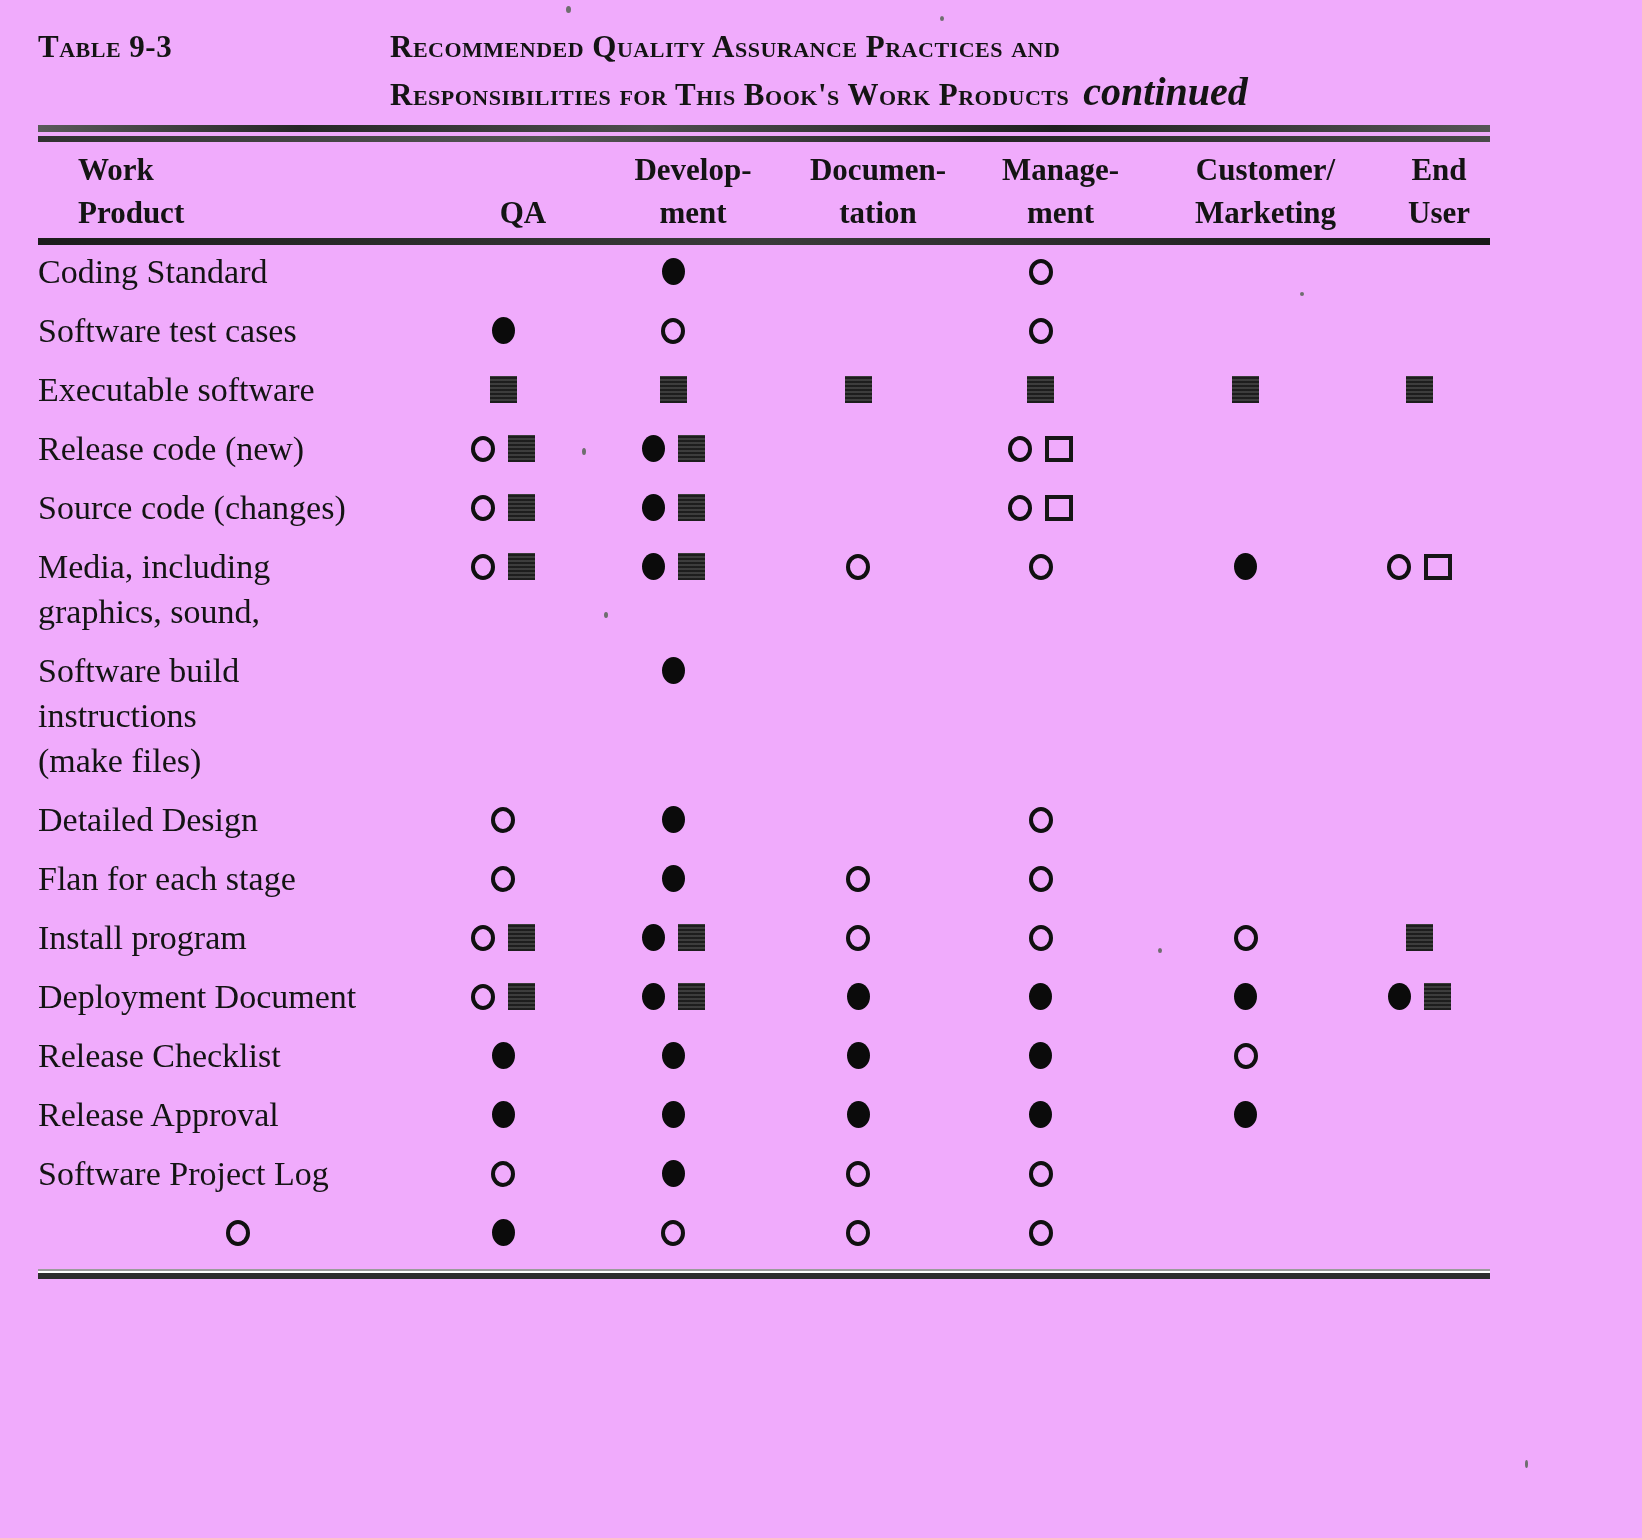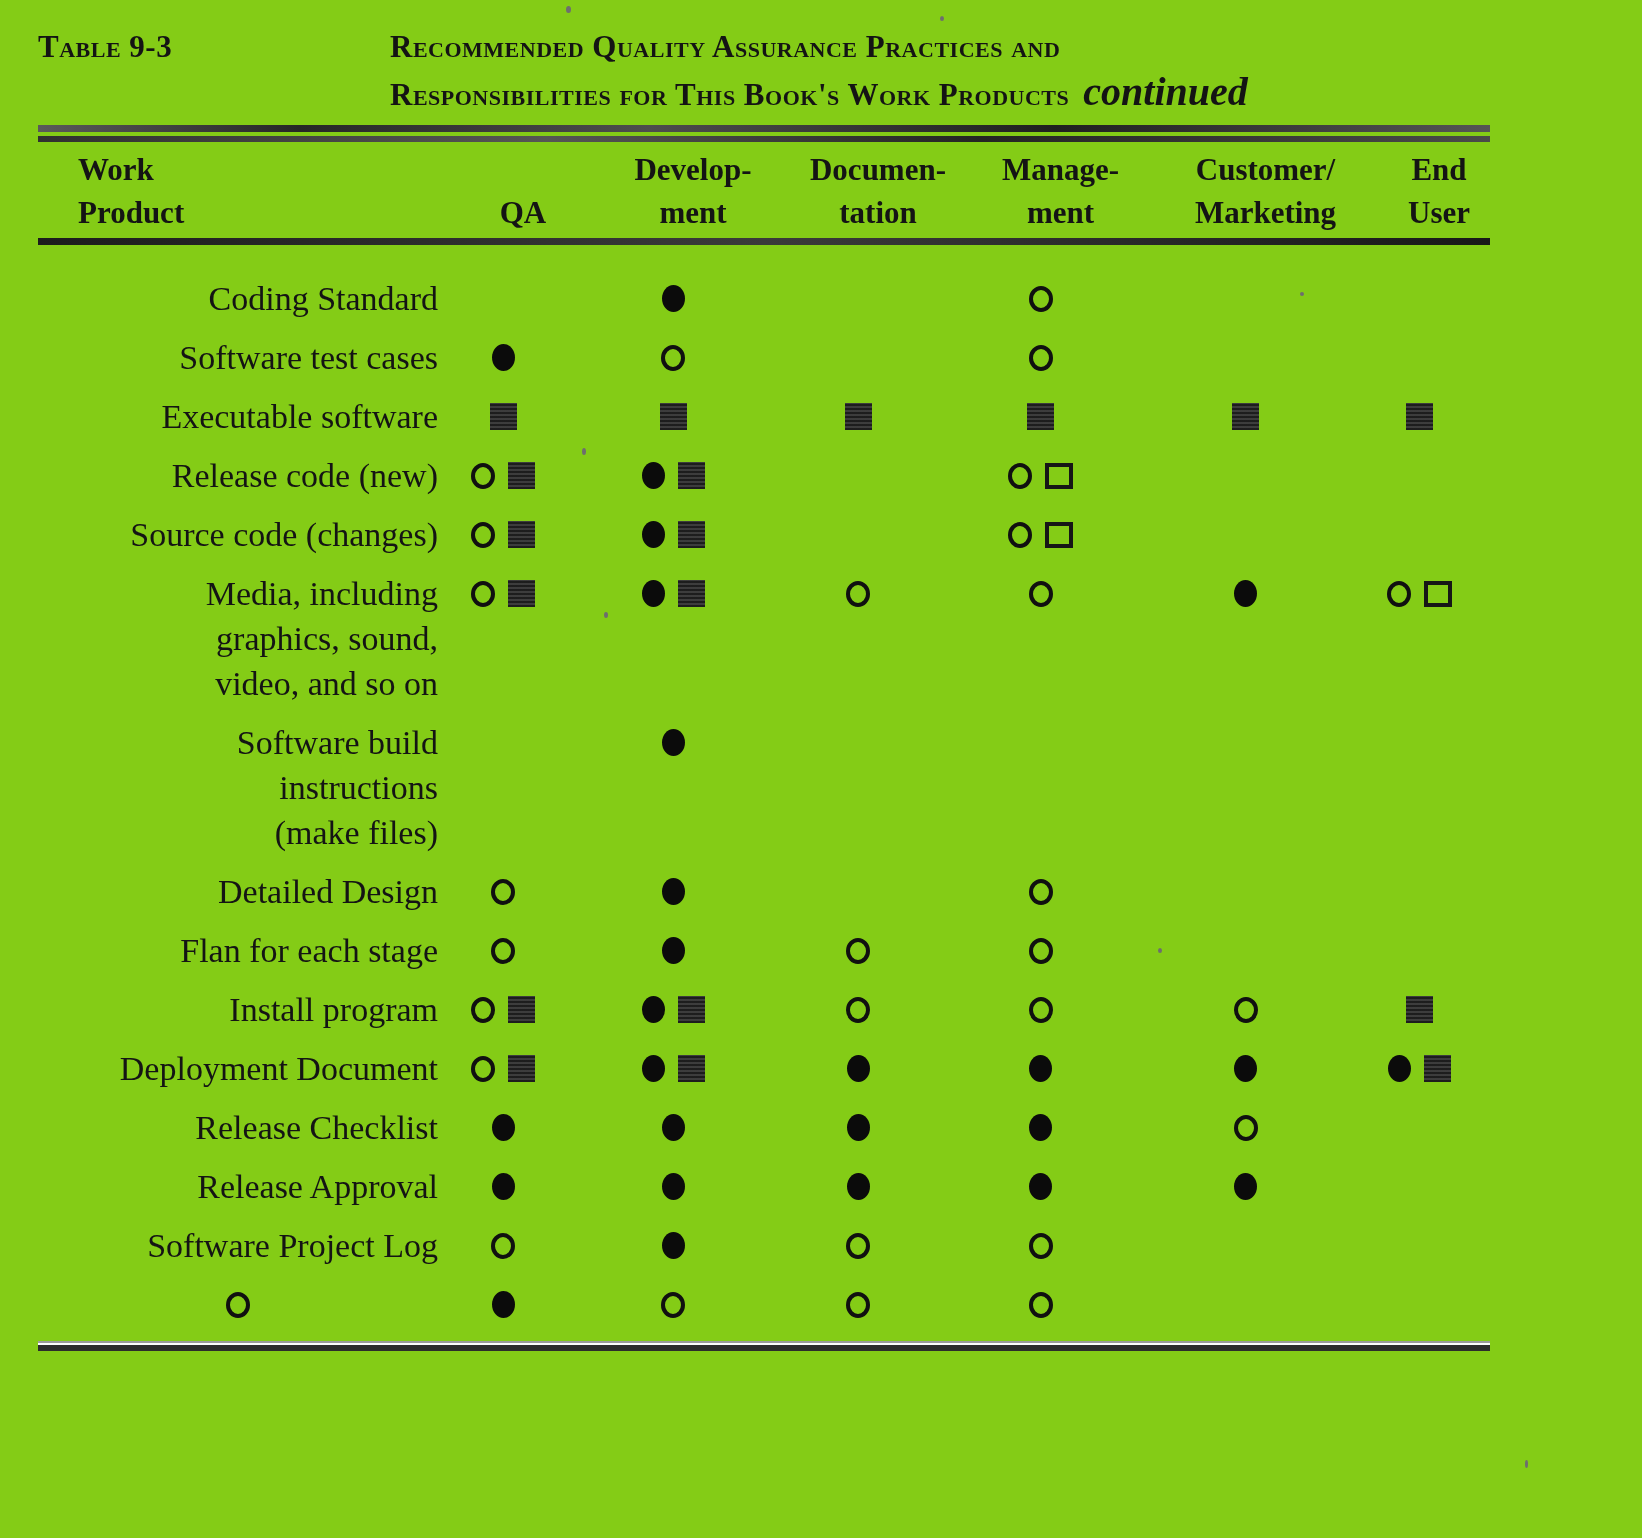--- a/index.html
+++ b/index.html
@@ -1,20 +1,20 @@
 <!DOCTYPE html>
 <html><head>
 <meta charset="utf-8">
 <style>
   * { margin:0; padding:0; box-sizing:border-box; }
   html,body { background:#ffffff; }
   .page {
     position:relative;
     width:1642px; height:1538px;
-    background:#84cc16;
+    background:#f0abfc;
     color:#141414;
     font-family:"Liberation Serif", serif;
     padding:24px 152px 0 38px;
     overflow:hidden;
   }
   
   .caption { display:flex; align-items:flex-start; }
   .caption-label {
     flex:0 0 352px;
     font-variant:small-caps; font-weight:700;
@@ -39,21 +39,21 @@
   }
   .t-header { margin-top:6px; }
   .h-cell {
     min-height:86px;
     display:flex; flex-direction:column; justify-content:flex-end; align-items:center;
     font-weight:700; font-size:31px; line-height:43px;
   }
   .h-cell.h-left { align-items:flex-start; }
   .h-line { white-space:nowrap;margin-left:40px; }
   
-  #rows { margin-top:31px;text-align:right; }
+  #rows { margin-top:4px; }
   .t-row { margin-bottom:14px; }
   .t-label { font-size:34px; line-height:45px; }
   .lab-line { white-space:nowrap; }
   .t-cell {
     height:45px;
     display:flex; align-items:center; justify-content:center; gap:13px;
   }
   
   .sym { display:inline-block; flex:0 0 auto; }
   .sym.filled-circle { width:23px; height:27px; border-radius:50%; background:#0b0b0b; }
@@ -207,21 +207,20 @@
           <span class="sym open-circle"></span>
           <span class="sym open-square"></span>
         </div>
         <div class="t-cell"></div>
         <div class="t-cell"></div>
       </div>
       <div class="t-row">
         <div class="t-label">
           <div class="lab-line">Media, including</div>
           <div class="lab-line">graphics, sound,</div>
-          <div class="lab-line">video, and so on</div>
         </div>
         <div class="t-cell">
           <span class="sym open-circle"></span>
           <span class="sym filled-square"></span>
         </div>
         <div class="t-cell">
           <span class="sym filled-circle"></span>
           <span class="sym filled-square"></span>
         </div>
         <div class="t-cell">

